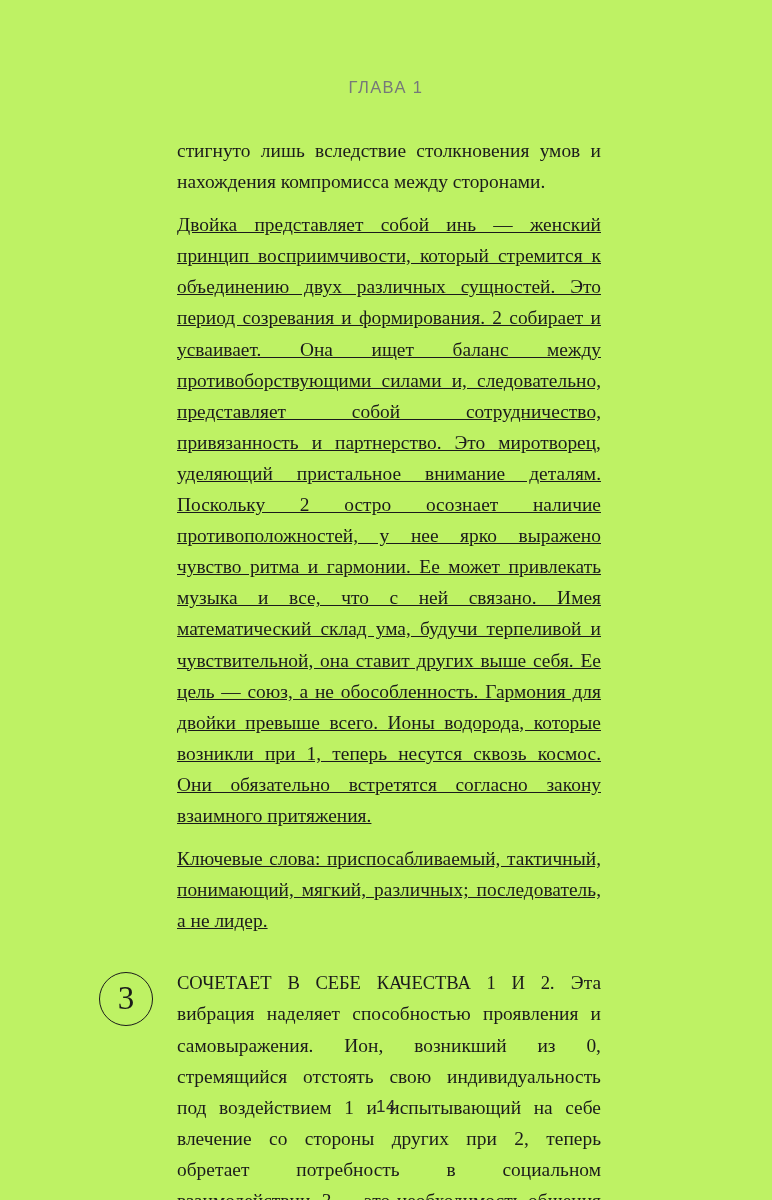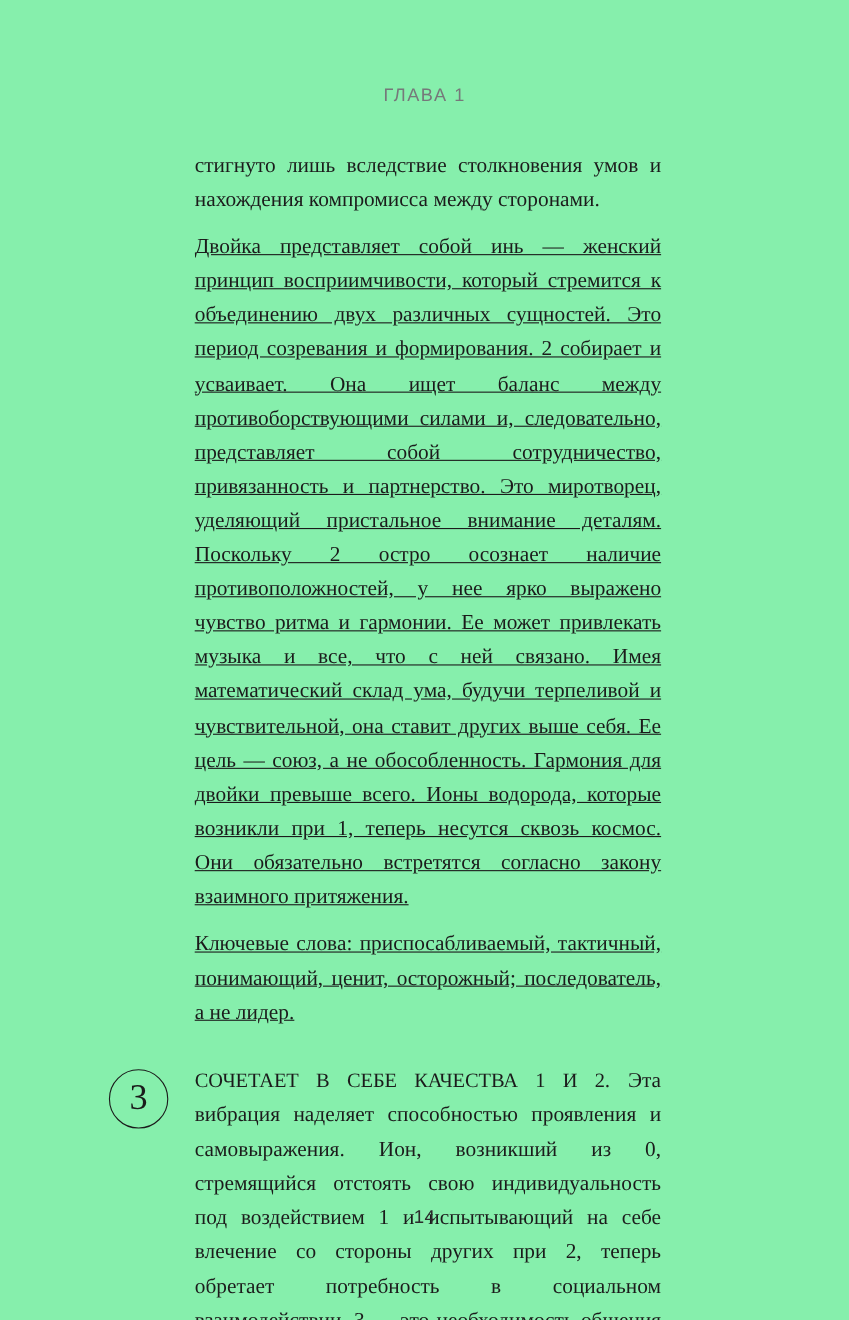--- a/index.html
+++ b/index.html
@@ -12,21 +12,21 @@
     height: 1200px;
     position: relative;
     font-family: "Liberation Serif", "DejaVu Serif", serif;
     color: #1a1a1a;
     overflow: hidden;
   }
 
   .page {
     position: absolute;
     inset: 0;
-    background: #86efac;
+    background: #bef264;
   }
 
   
   .running-head {
     position: absolute;
     top: 78px;
     left: 0;
     width: 772px;
     text-align: center;
     font-family: "Liberation Sans", "DejaVu Sans", sans-serif;
@@ -112,21 +112,21 @@
 <div class="page">
 
   <div class="running-head">ГЛАВА 1</div>
 
   <div class="column">
 
     <p class="body">стигнуто лишь вследствие столкновения умов и нахождения компромисса между сторонами.</p>
 
     <p class="body">Двойка представляет собой инь — женский принцип восприимчивости, который стремится к объединению двух различных сущностей. Это период созревания и формирования. 2 собирает и усваивает. Она ищет баланс между противоборствующими силами и, следовательно, представляет собой сотрудничество, привязанность и партнерство. Это миротворец, уделяющий пристальное внимание деталям. Поскольку 2 остро осознает наличие противоположностей, у нее ярко выражено чувство ритма и гармонии. Ее может привлекать музыка и все, что с ней связано. Имея математический склад ума, будучи терпеливой и чувствительной, она ставит других выше себя. Ее цель — союз, а не обособленность. Гармония для двойки превыше всего. Ионы водорода, которые возникли при 1, теперь несутся сквозь космос. Они обязательно встретятся согласно закону взаимного притяжения.</p>
 
-    <p class="body">Ключевые слова: приспосабливаемый, тактичный, понимающий, ценит, осторожный; последователь, а не лидер.</p>
+    <p class="body">Ключевые слова: приспосабливаемый, тактичный, понимающий, мягкий, различных; последователь, а не лидер.</p>
 
     <div class="section-block">
 
       <div class="marker">3</div>
 
       <p class="body"><span class="lead">СОЧЕТАЕТ В СЕБЕ КАЧЕСТВА 1 И 2</span><span>. Эта вибрация наделяет способностью проявления и самовыражения. Ион, возникший из 0, стремящийся отстоять свою индивидуальность под воздействием 1 и испытывающий на себе влечение со стороны других при 2, теперь обретает потребность в социальном взаимодействии. 3 — это необходимость общения и получения истинной радости от жизни. Своей яркой реакцией на происходящее тройка одаривает всех окружающих светом и заразительным энтузиазмом. 3 — экстраверт, чей личный магнетизм привлекает других и вдохновляет на расширение и рост. Это артист, который с рождения ценит удовольствие, романтику, искусство и красоту. Для творческого воображения тройки нет ничего невозможного, поэтому она подвержена эмоциям и переживаниям. 3 дружелюбна и открыта, общительна и многогранна.</span></p>
 
     </div>
 
   </div>

